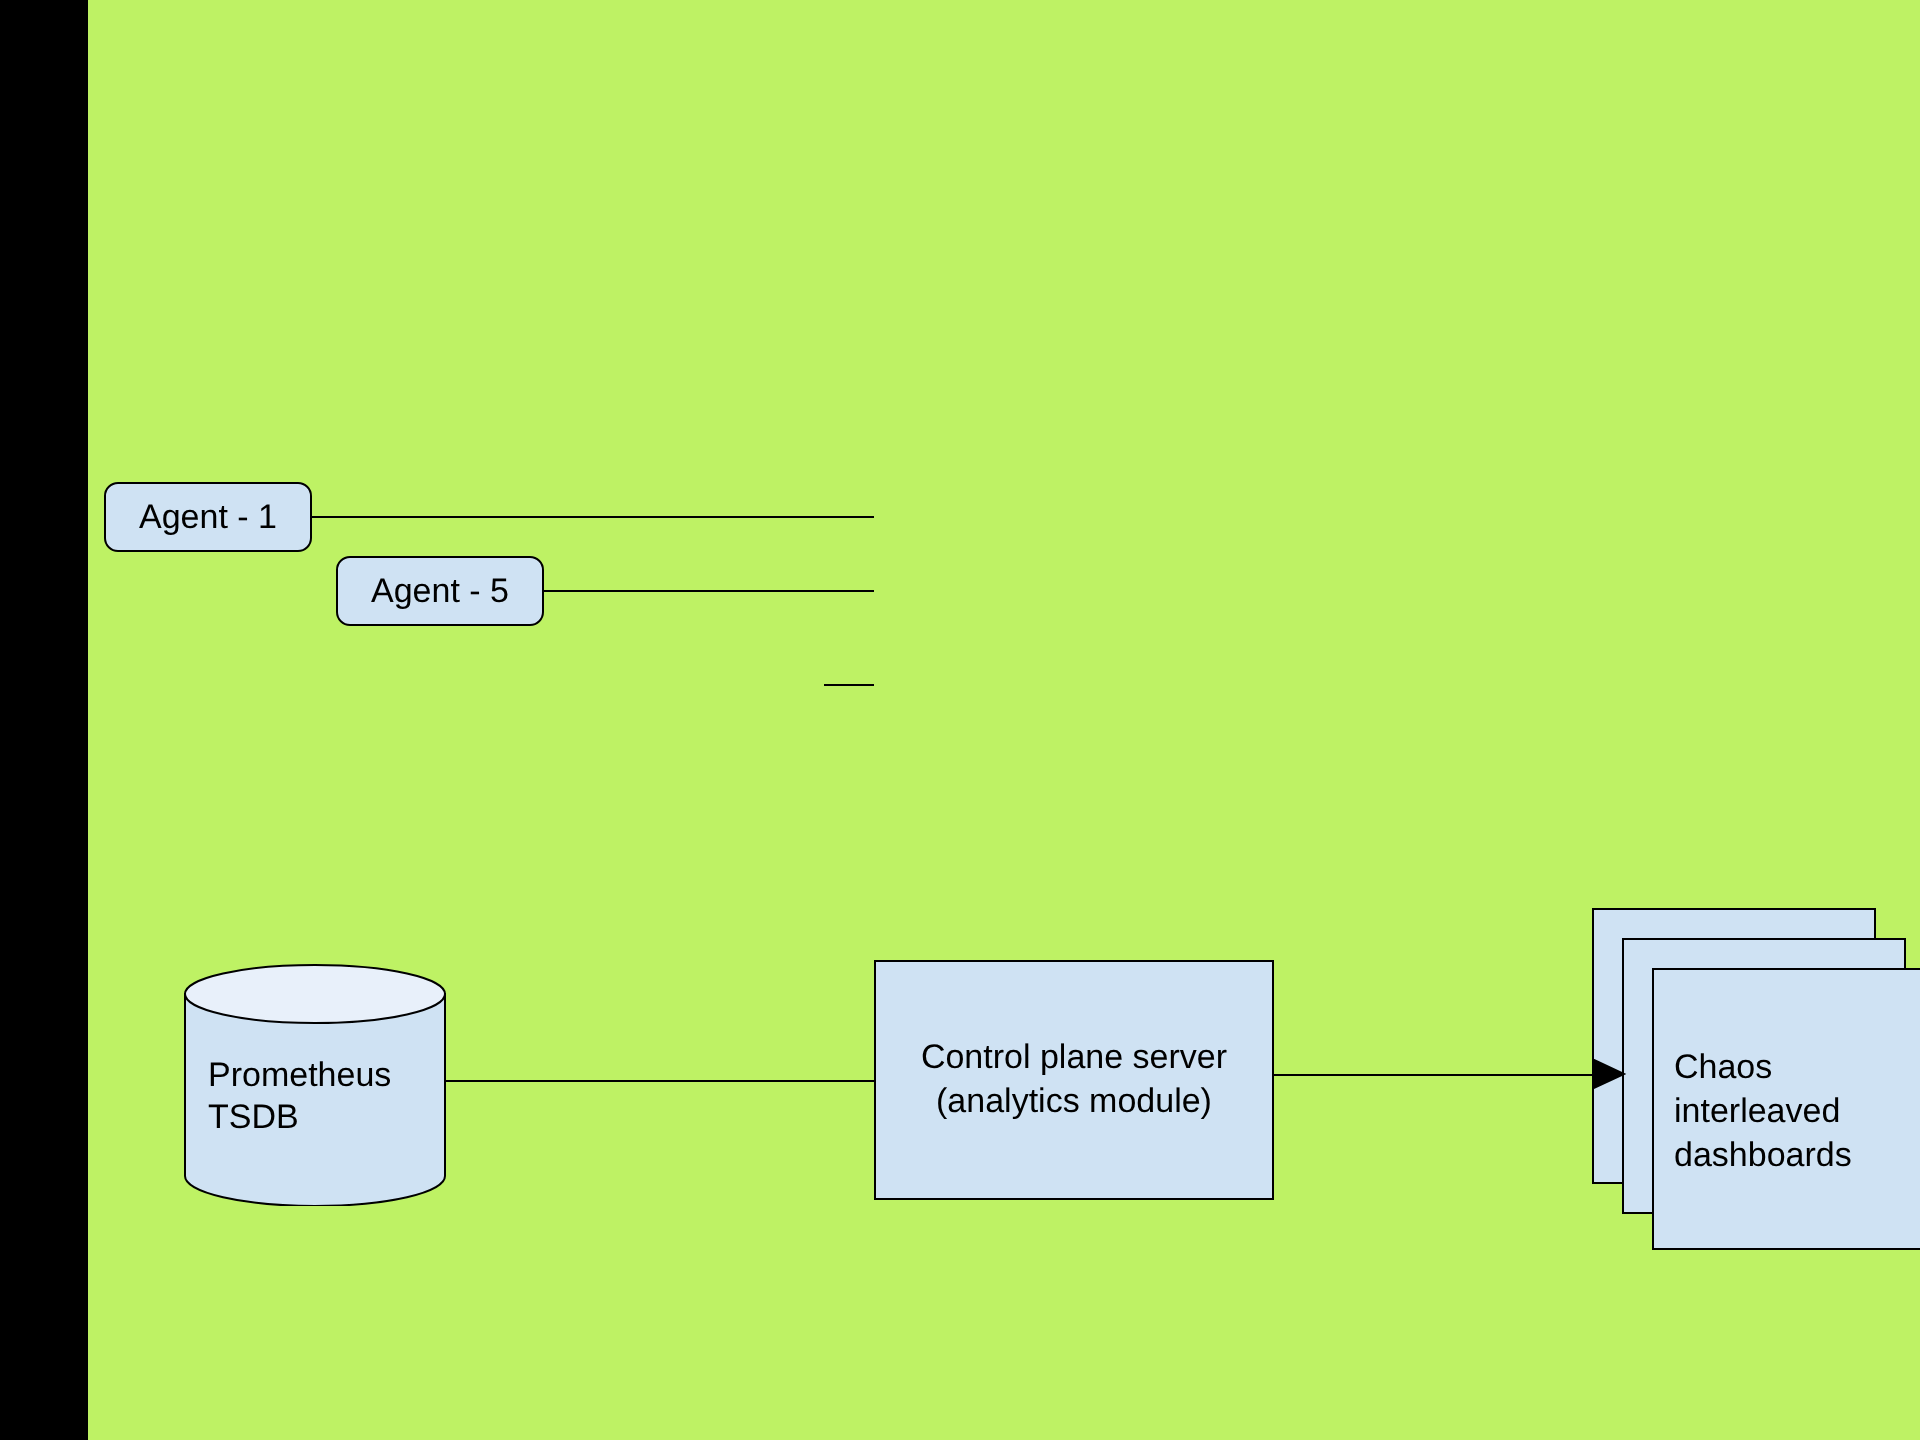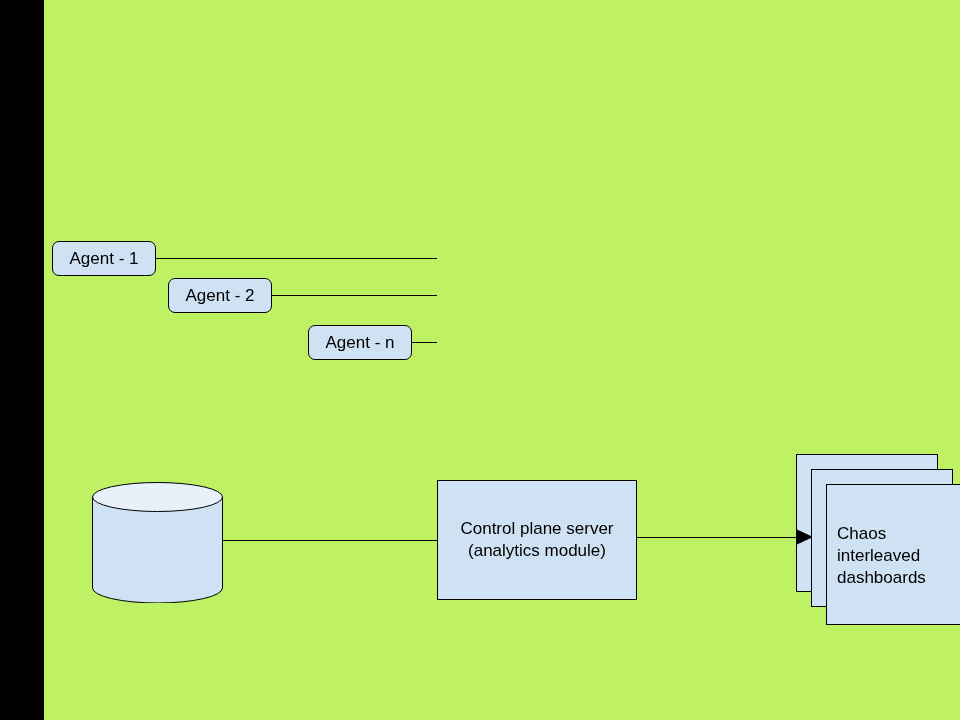--- a/index.html
+++ b/index.html
@@ -131,32 +131,31 @@
 </head>
 <body>
 
 <div id="canvas">
 
   <div class="agent-box" id="agent-1">
     <span>Agent - 1</span>
   </div>
 
   <div class="agent-box" id="agent-2">
-    <span>Agent - 2</span>
+    <span>Agent - 5</span>
   </div>
 
-  <div class="agent-box" id="agent-n">
-    <span>Agent - n</span>
-  </div>
 
   <div id="tsdb-cylinder">
     <svg width="131" height="121" viewBox="0 0 131 121">
       <path d="M0.5,15 L0.5,106 A65,15 0 0 0 130.5,106 L130.5,15 Z" fill="#cfe2f3" stroke="#000000" stroke-width="1"></path>
       <ellipse cx="65.5" cy="15" rx="65" ry="14.5" fill="#e8f0fa" stroke="#000000" stroke-width="1"></ellipse>
     </svg>
+    <div id="tsdb-label">Prometheus
+TSDB</div>
   </div>
 
   <div id="dashboard-stack">
     <div class="stack-sheet" id="stack-sheet-back"></div>
     <div class="stack-sheet" id="stack-sheet-middle"></div>
     <div class="stack-sheet" id="stack-sheet-front"></div>
     <div id="dashboard-label">Chaos
 interleaved
 dashboards</div>
   </div>

